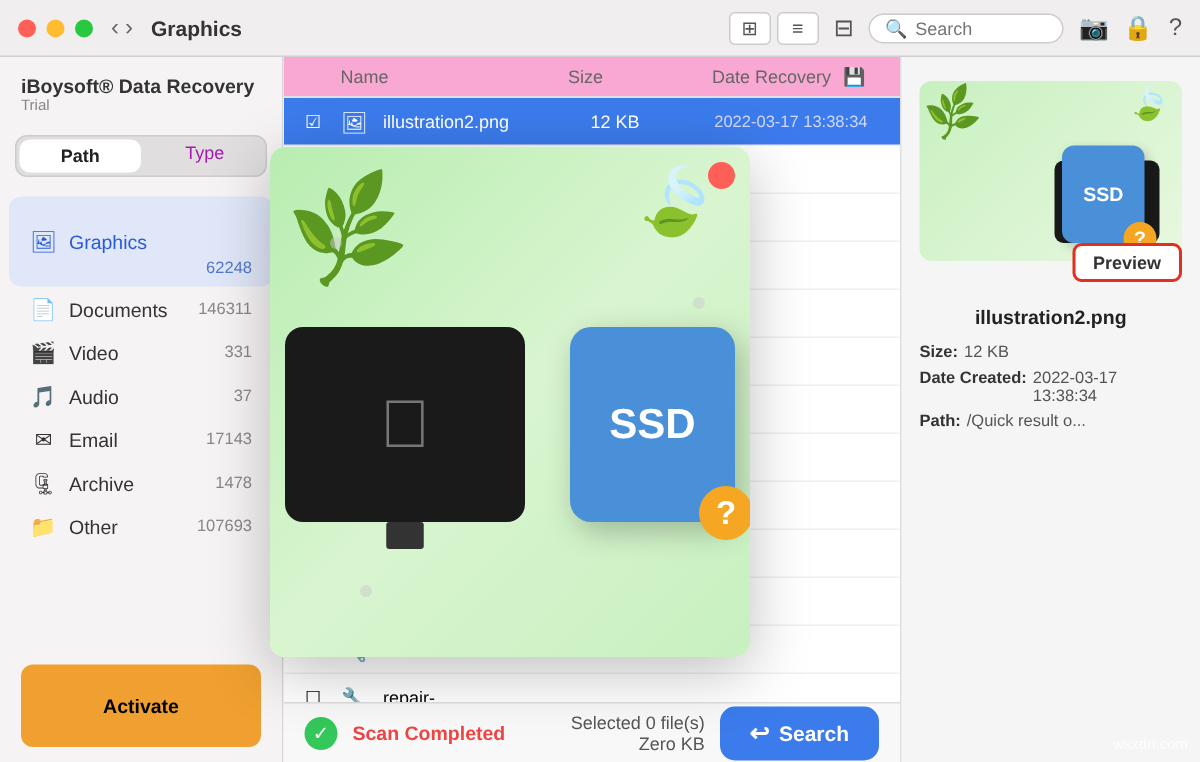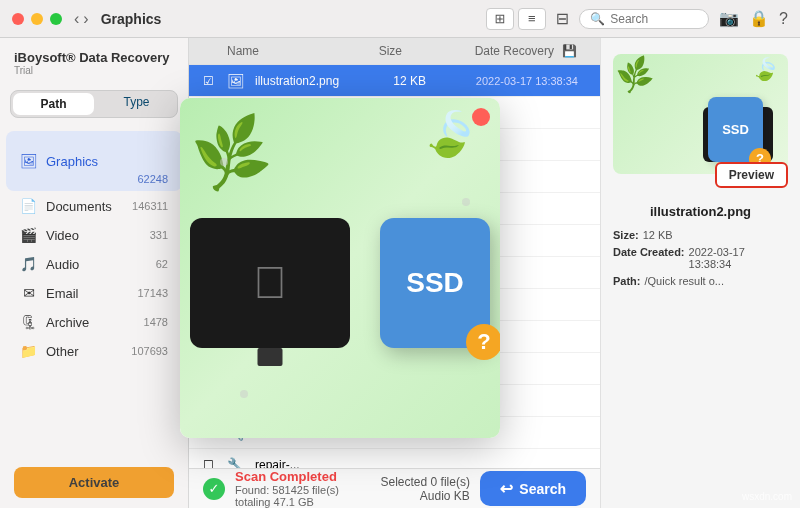--- a/index.html
+++ b/index.html
@@ -135,21 +135,21 @@
       border-radius: 8px;
       overflow: hidden;
       background: #e0dede;
     }
     .sidebar-tab {
       flex: 1;
       text-align: center;
       font-size: 12px;
       padding: 4px 0;
       cursor: pointer;
-      color: #0c4a6e;
+      color: #a21caf;
     }
     .sidebar-tab.active {
       background: #fff;
       border-radius: 7px;
       font-weight: 600;
       color: #222;
       margin: 2px;
     }
     .sidebar-items {
       flex: 1;
@@ -178,24 +178,24 @@
     }
     .sidebar-item-label { flex: 1; }
     .sidebar-item-count {
       font-size: 11px;
       color: #888;
     }
     .sidebar-item.active .sidebar-item-count { color: #5577cc; margin-top: 36px; }
     .activate-btn {
       margin: 10px 14px;
       background: #f0a030;
-      color: #404040;
+      color: #000000;
       border: none;
       border-radius: 8px;
-      padding: 8px 0;
+      padding: 20px 0;
       width: calc(100% - 28px);
       font-size: 13px;
       font-weight: 600;
       cursor: pointer;
     }
 
     
     .content-area {
       flex: 1;
       display: flex;
@@ -203,21 +203,21 @@
       overflow: hidden;
       background: #fff;
     }
     .file-list-header {
       display: flex;
       align-items: center;
       padding: 6px 14px;
       border-bottom: 1px solid #e0e0e0;
       font-size: 12px;
       color: #666;
-      background: #e5e5e5;
+      background: #f9a8d4;
       flex-shrink: 0;
     }
     .col-check { width: 24px; }
     .col-name { flex: 1; }
     .col-size { width: 80px; text-align: right; }
     .col-date { width: 160px; text-align: right; padding-right: 8px; }
     .col-save { width: 24px; }
 
     .file-list {
       flex: 1;
@@ -587,21 +587,21 @@
         <span class="sidebar-item-count">146311</span>
       </div>
       <div class="sidebar-item">
         <span class="sidebar-item-icon">🎬</span>
         <span class="sidebar-item-label">Video</span>
         <span class="sidebar-item-count">331</span>
       </div>
       <div class="sidebar-item">
         <span class="sidebar-item-icon">🎵</span>
         <span class="sidebar-item-label">Audio</span>
-        <span class="sidebar-item-count">62</span>
+        <span class="sidebar-item-count">37</span>
       </div>
       <div class="sidebar-item">
         <span class="sidebar-item-icon">✉</span>
         <span class="sidebar-item-label">Email</span>
         <span class="sidebar-item-count">17143</span>
       </div>
       <div class="sidebar-item">
         <span class="sidebar-item-icon">🗜</span>
         <span class="sidebar-item-label">Archive</span>
         <span class="sidebar-item-count">1478</span>
@@ -717,25 +717,24 @@
         <div class="file-size"></div>
         <div class="file-date"></div>
       </div>
 
     </div>
 
     <div class="status-bar">
       <div class="scan-complete-icon">✓</div>
       <div class="scan-text">
         <div class="scan-title">Scan Completed</div>
-        <div class="scan-detail">Found: 581425 file(s) totaling 47.1 GB</div>
       </div>
       <div class="selected-info">
         <div>Selected 0 file(s)</div>
-        <div>Audio KB</div>
+        <div>Zero KB</div>
       </div>
       <button class="recover-btn">
         <span style="font-size:16px;">↩</span>
         <span>Search</span>
       </button>
     </div>
   </div>
 
   <div class="right-panel">
     <div class="preview-area">

